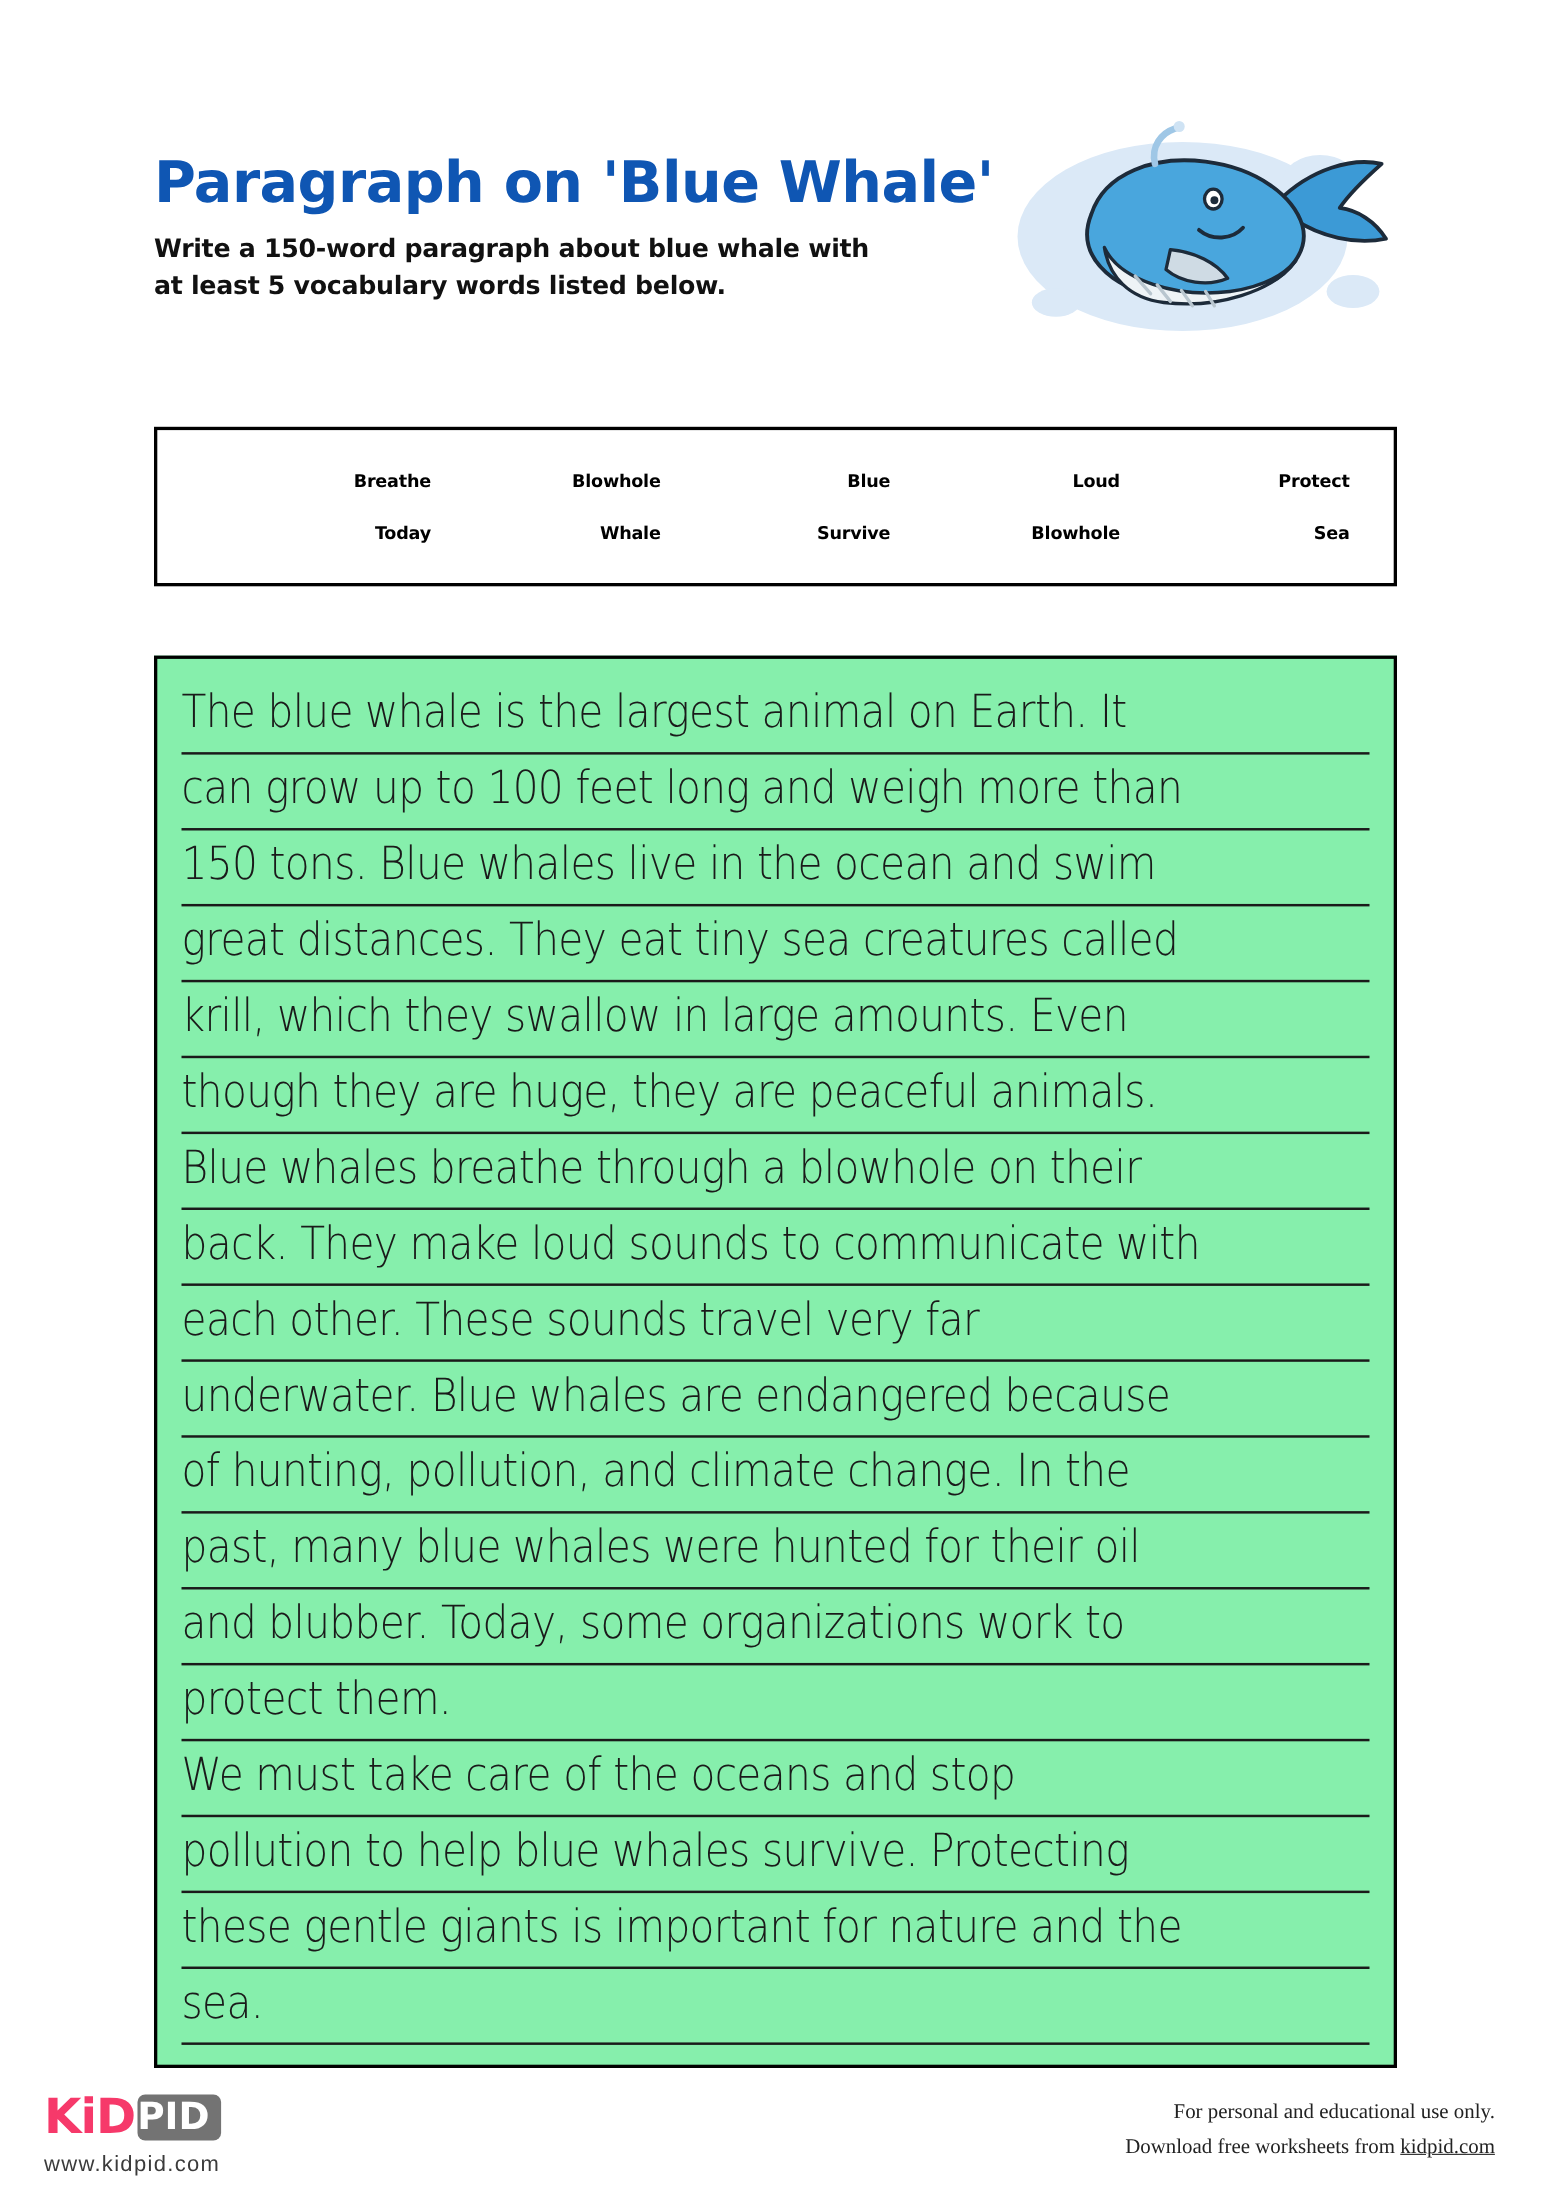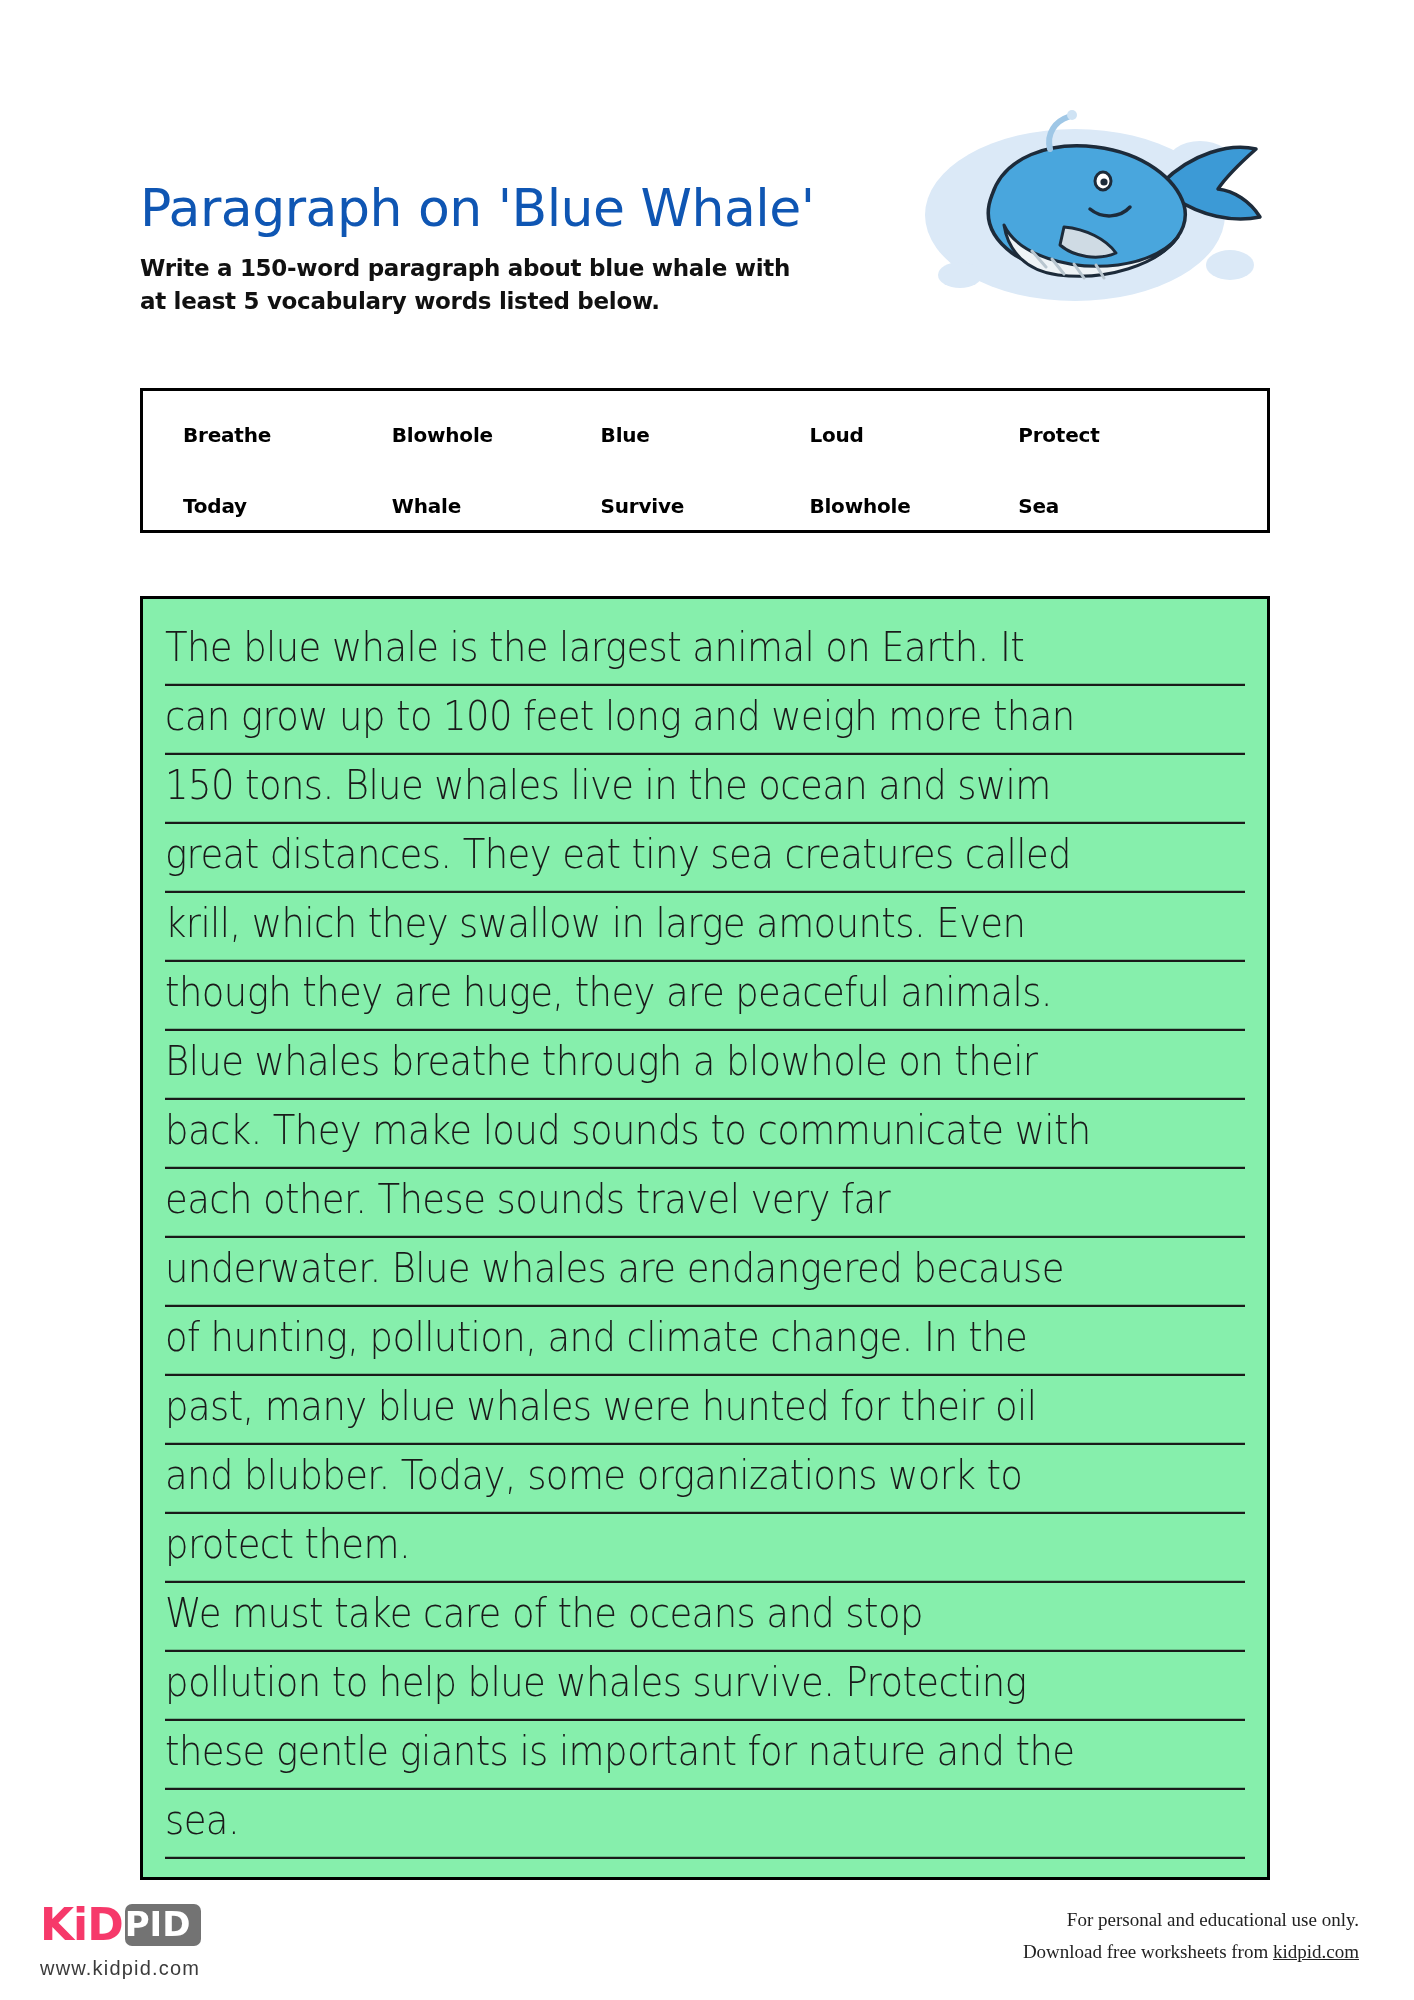--- a/index.html
+++ b/index.html
@@ -27,26 +27,25 @@
   .header {
     position: absolute;
     left: 140px;
     top: 140px;
     width: 1140px;
   }
 
   .title {
     font-family: "DejaVu Sans", sans-serif;
     font-size: 52px;
-    font-weight: 400;
+    font-weight: 700;
     color: #0f56b3;
     letter-spacing: -0.5px;
     line-height: 1.05;
     white-space: nowrap;
-    margin-top: 41px;
   }
 
   .subtitle {
     margin-top: 16px;
     font-family: "DejaVu Sans", sans-serif;
     font-size: 23px;
     font-weight: 700;
     color: #111111;
     line-height: 1.45;
     letter-spacing: -0.3px;
@@ -78,27 +77,26 @@
   }
 
   .vocab-row {
     display: flex;
     width: 100%;
   }
   .vocab-row + .vocab-row { margin-top: 28px; }
 
   .vocab-cell {
     flex: 1 1 0;
-    text-align: left;
-    font-family: "DejaVu Sans", sans-serif;
-    font-size: 20px;
+    text-align: right;
+    font-family: "DejaVu Sans", sans-serif;
+    font-size: 16px;
     font-weight: 700;
     color: #000000;
     letter-spacing: -0.2px;
-    margin-top: 19px;
   }
 
   
   .answer-box {
     position: absolute;
     left: 140px;
     top: 596px;
     width: 1130px;
     height: 1284px;
     border: 3px solid #000000;

